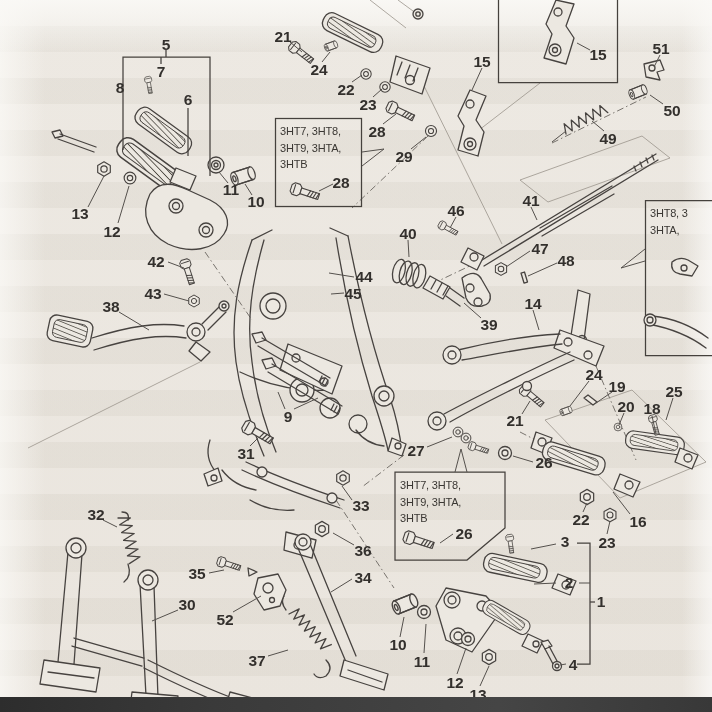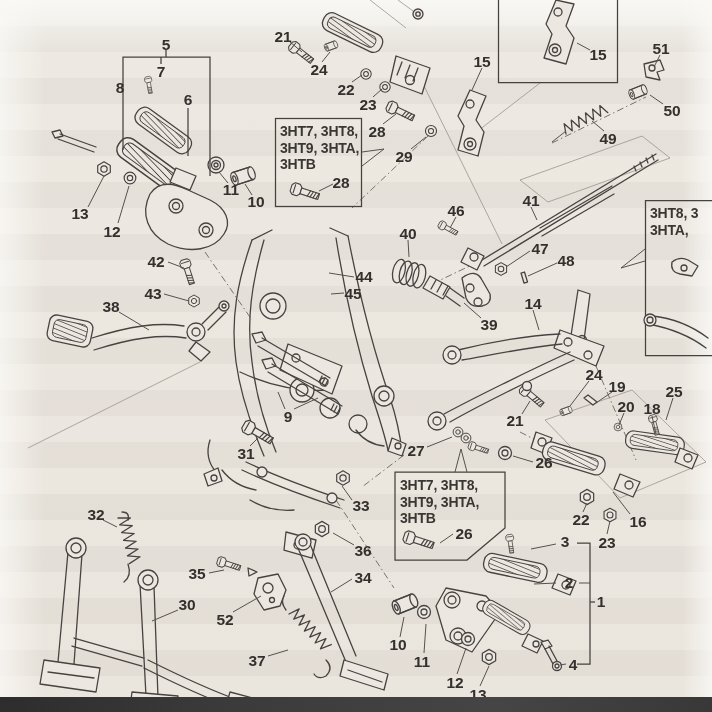--- a/index.html
+++ b/index.html
@@ -15,21 +15,21 @@
   }
   svg.draw{position:absolute;left:0;top:0;}
   .fr{fill:none;stroke:#474340;stroke-width:1.3;stroke-linecap:round;stroke-linejoin:round;}
   .frf{fill:#ece8e1;stroke:#474340;stroke-width:1.3;stroke-linejoin:round;}
   .frh{fill:url(#hatch);stroke:#474340;stroke-width:.9;}
   .ld{fill:none;stroke:#55514d;stroke-width:1;}
   .bk{fill:none;stroke:#45413d;stroke-width:1.25;}
   .dd{fill:none;stroke:#6b6761;stroke-width:.9;stroke-dasharray:7 3 1.5 3;}
   .tr{fill:none;stroke:#9a948c;stroke-width:.8;}
   .plabel{font:700 15.5px "Liberation Sans",sans-serif;fill:#33302d;}
-  .mbox{position:absolute;color:#3a3733;font-weight:700;font-size:14px;line-height:16.5px;letter-spacing:-.2px;white-space:nowrap;}
+  .mbox{position:absolute;color:#3a3733;font-weight:400;font-size:11px;line-height:16.5px;letter-spacing:-.2px;white-space:nowrap;}
   .strip-bottom{position:absolute;left:0;bottom:0;width:712px;height:15px;
     background:linear-gradient(90deg,#2d2d2d,#3a3a3a 30%,#454545 70%,#383838);}
 </style>
 </head>
 <body>
 
 <div class="page">
 
 <svg class="draw" width="712" height="712" viewBox="0 0 712 712">
   <defs>

